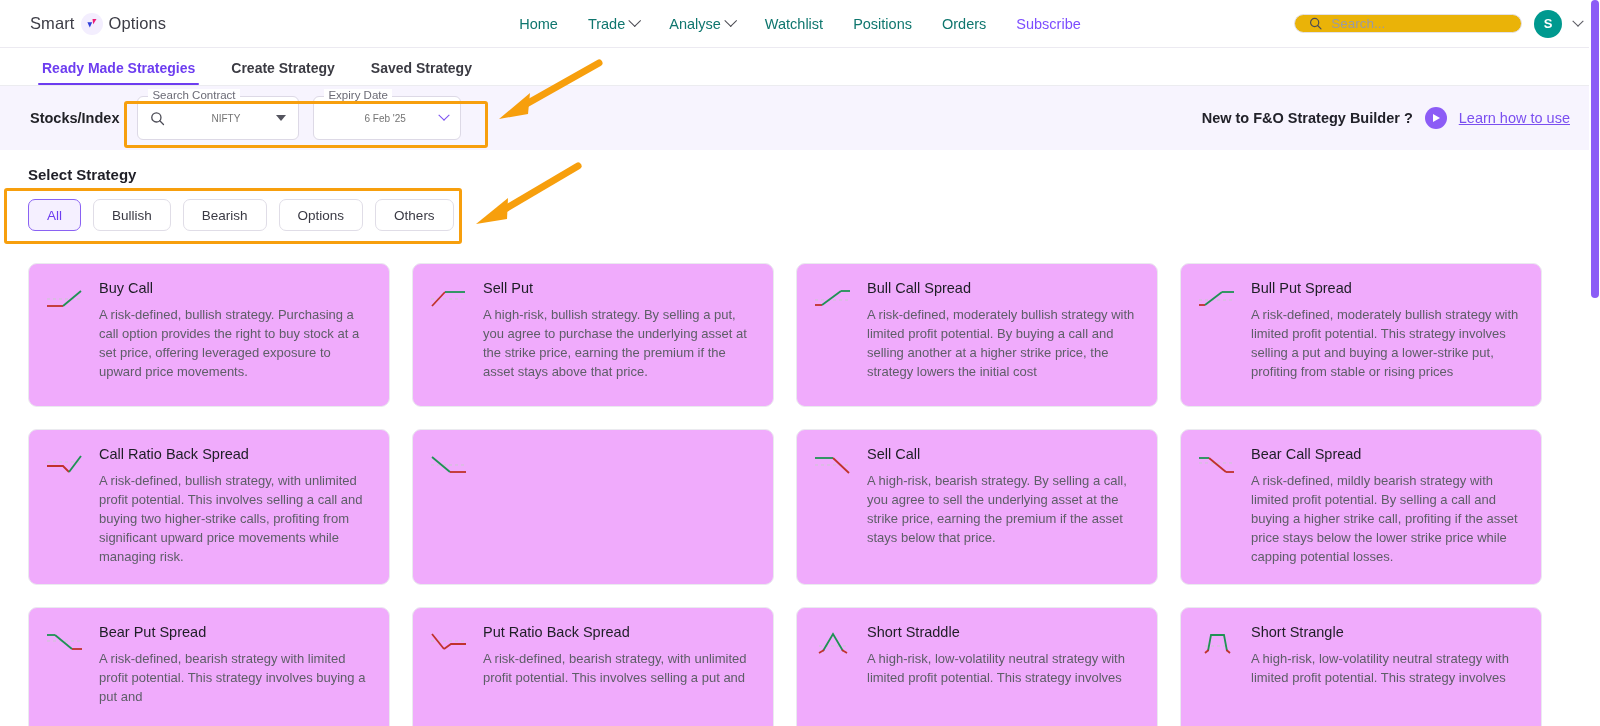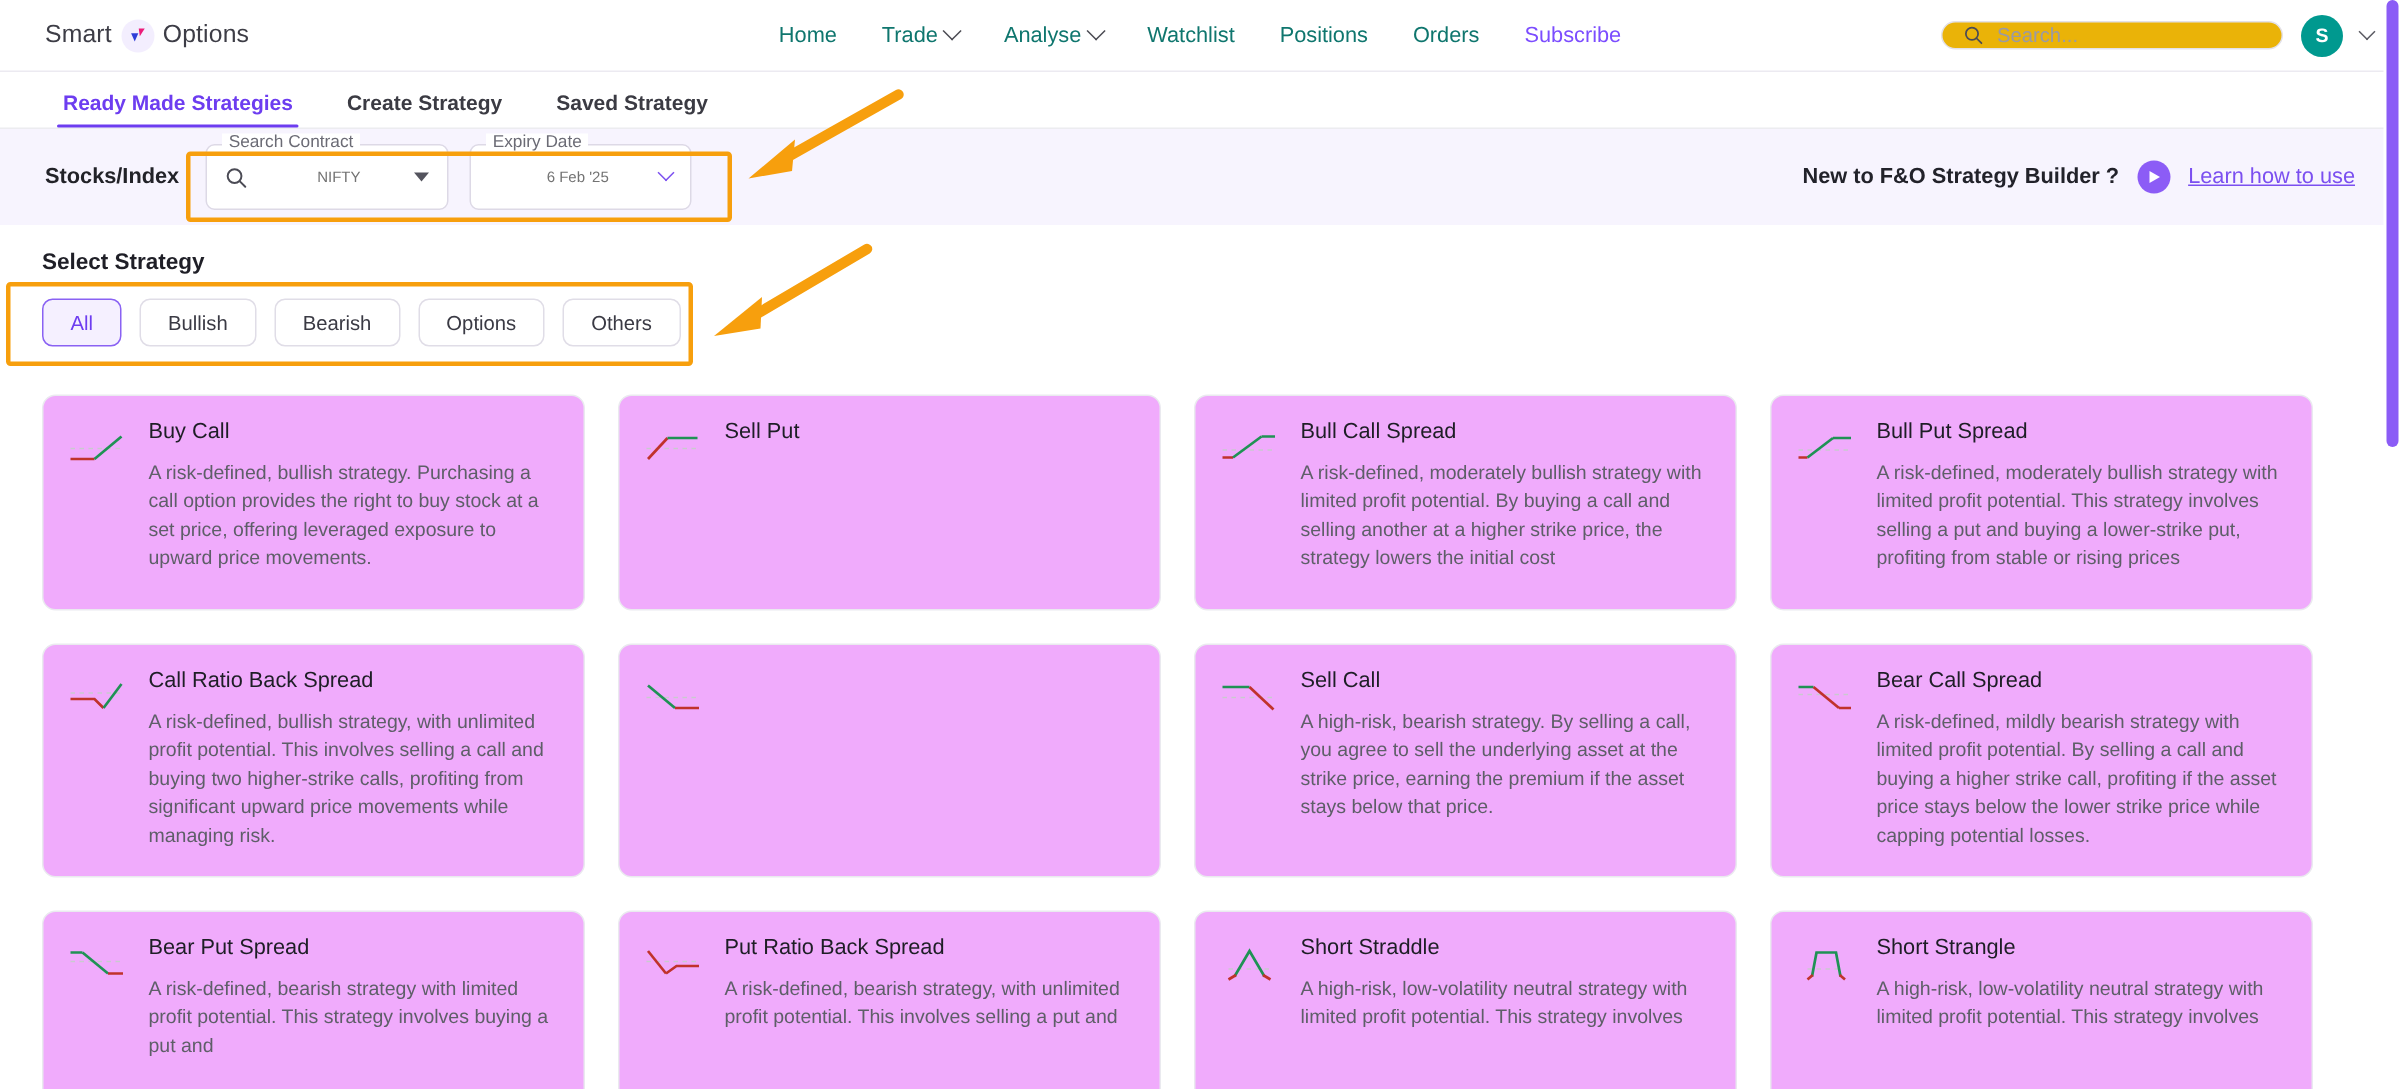--- a/index.html
+++ b/index.html
@@ -287,20 +287,21 @@
   <div class="card">
     <div class="card-icon">
       <svg width="40" height="26" viewBox="0 0 40 26">
         <line x1="2" y1="13" x2="38" y2="13" stroke="#c9c9cf" stroke-width="1" stroke-dasharray="3 3"></line>
         <path d="M3 20 L16 6" stroke="#c0322b" stroke-width="1.8" fill="none"></path>
         <path d="M16 6 L36 6" stroke="#1f9254" stroke-width="1.8" fill="none"></path>
       </svg>
     </div>
     <div class="card-body">
       <div class="card-title">Sell Put</div>
+      <div class="card-desc">A high-risk, bullish strategy. By selling a put, you agree to purchase the underlying asset at the strike price, earning the premium if the asset stays above that price.</div>
     </div>
   </div>
 
   <div class="card">
     <div class="card-icon">
       <svg width="40" height="26" viewBox="0 0 40 26">
         <line x1="2" y1="14" x2="38" y2="14" stroke="#c9c9cf" stroke-width="1" stroke-dasharray="3 3"></line>
         <path d="M2 19 L9 19" stroke="#c0322b" stroke-width="1.8" fill="none"></path>
         <path d="M9 19 L28 5" stroke="#1f9254" stroke-width="1.8" fill="none"></path>
         <path d="M28 5 L37 5" stroke="#1f9254" stroke-width="1.8" fill="none"></path>

